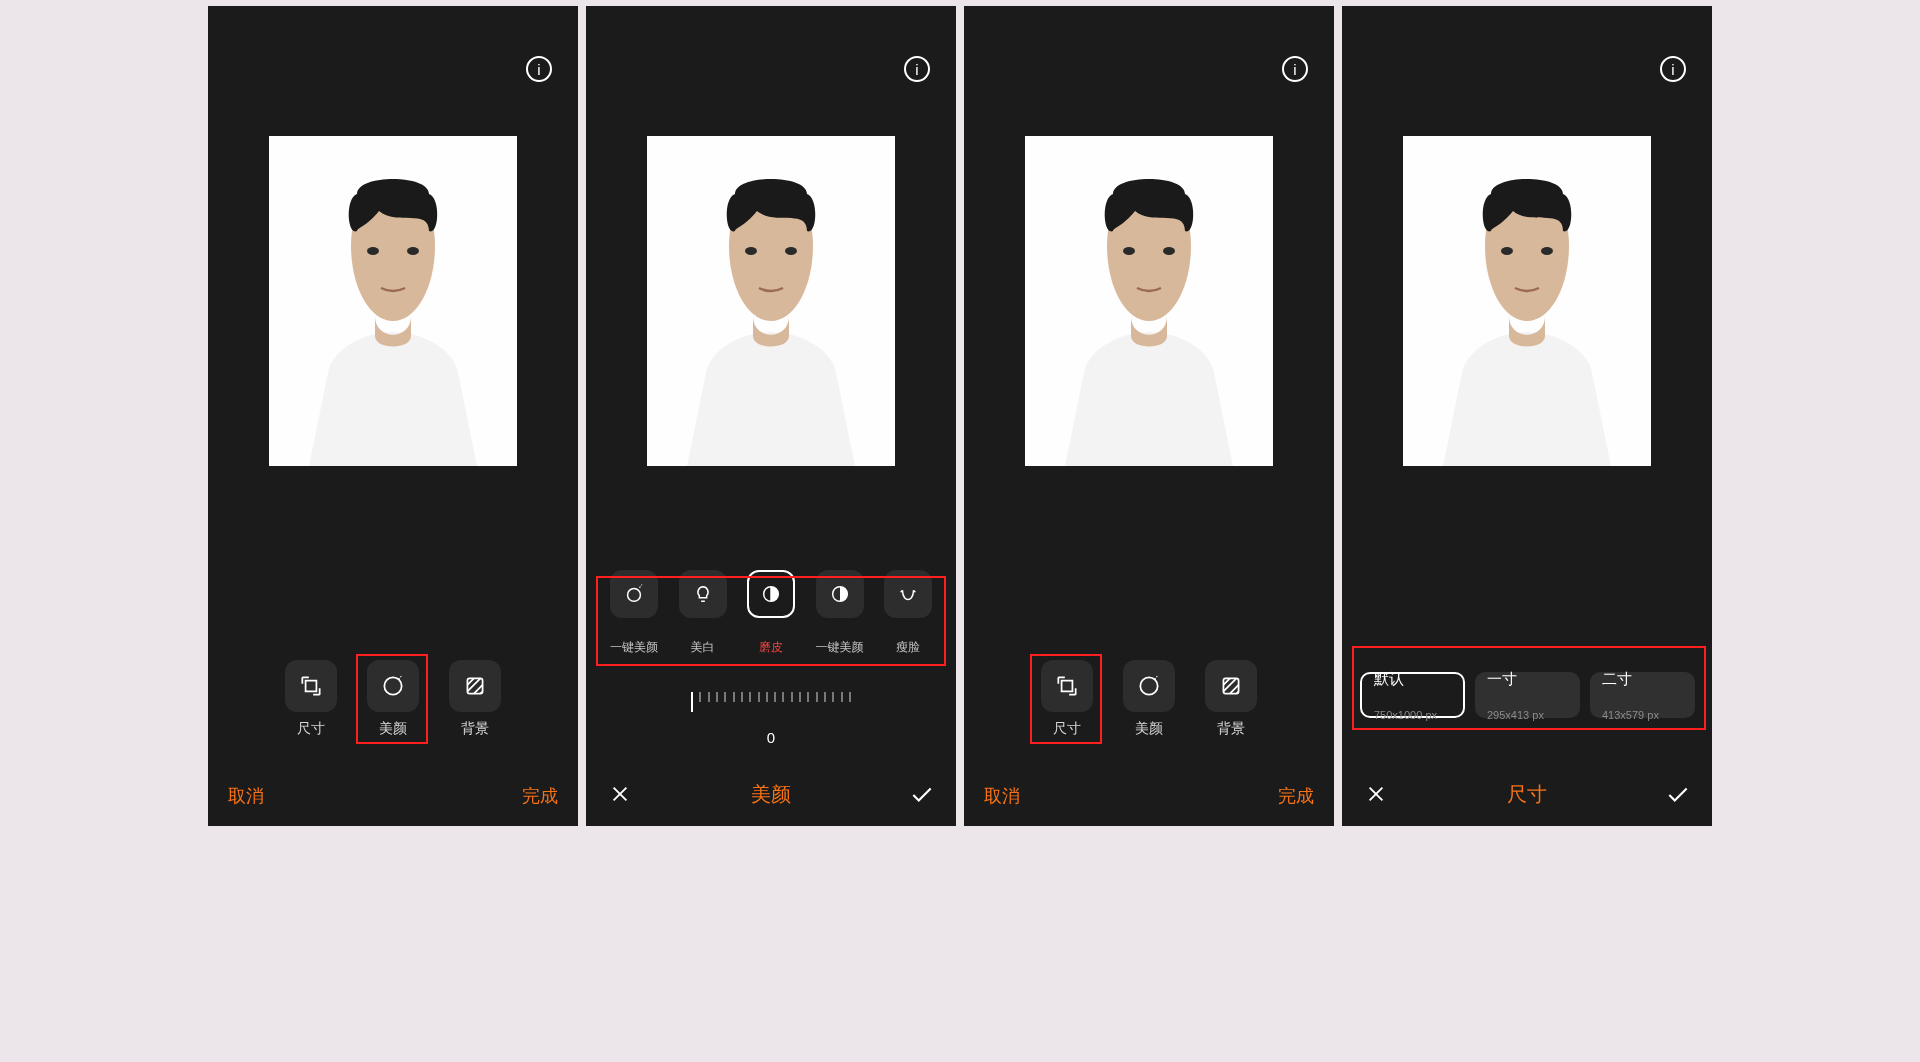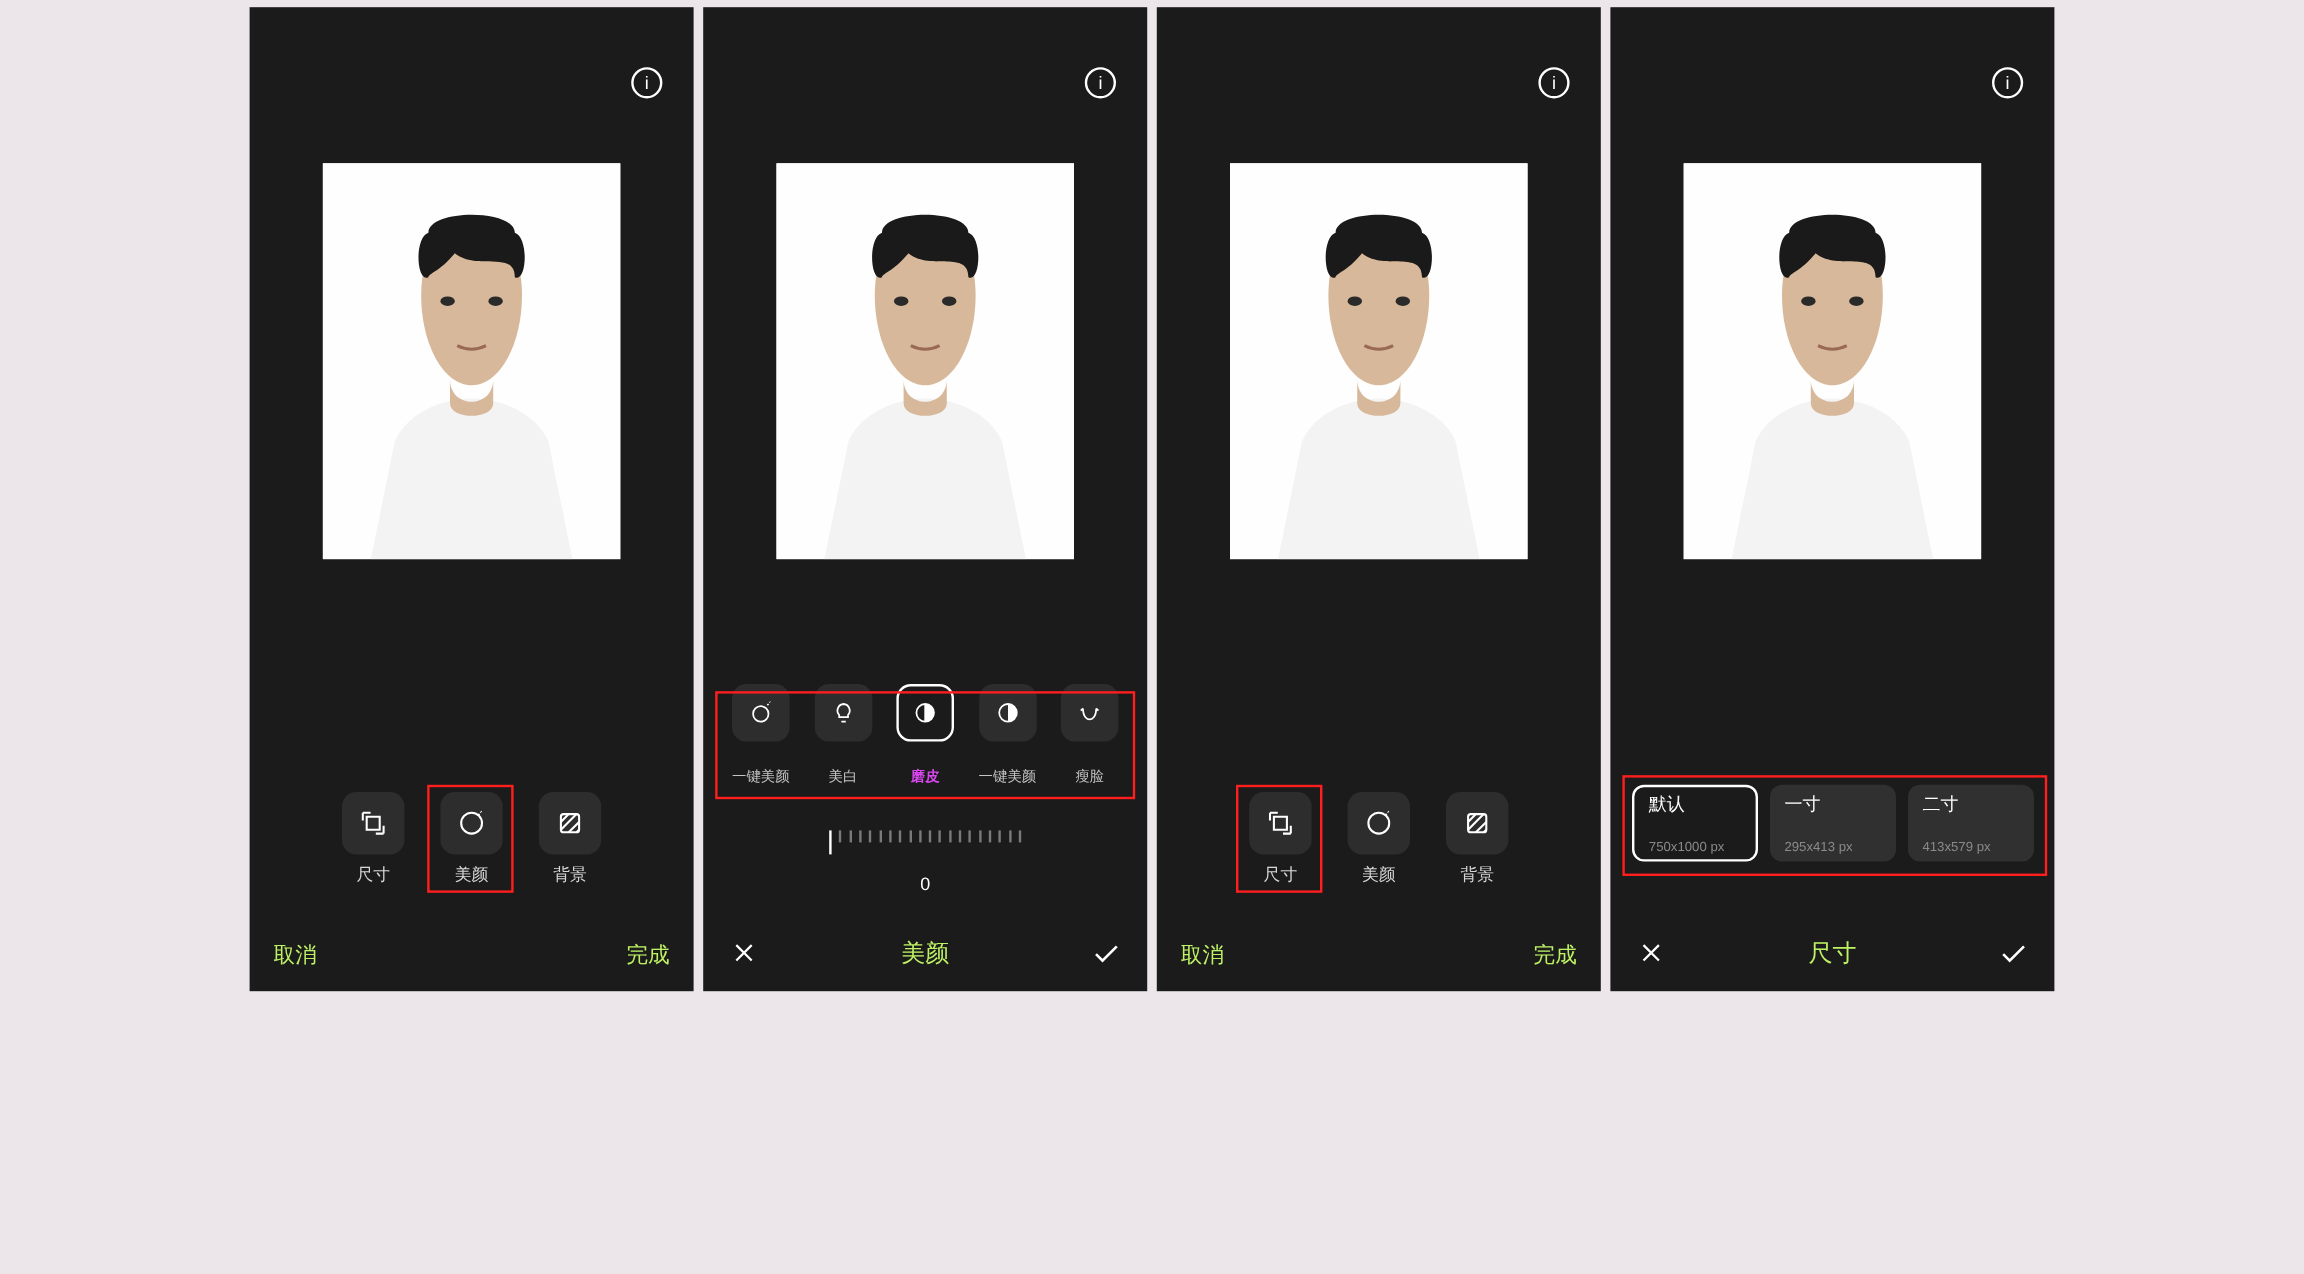--- a/index.html
+++ b/index.html
@@ -55,21 +55,21 @@
   .portrait { width: 100%; height: 100%; }
   
   .actions-bar {
     position: absolute;
     bottom: 18px;
     left: 0; right: 0;
     display: flex;
     justify-content: space-between;
     align-items: center;
     padding: 0 20px;
-    color: #bef264;
+    color: #f97316;
     font-size: 18px;
   }
   .actions-bar .mid { text-align: center; flex: 1; font-size: 20px; }
   .actions-bar .icon-x, .actions-bar .icon-check {
     width: 28px; height: 28px; display: flex; align-items: center; justify-content: center;
   }
   
   .tool-row {
     position: absolute;
     left: 0; right: 0;
@@ -108,21 +108,21 @@
     width: 48px; height: 48px; border-radius: 12px;
     background: #2d2d2d;
     display: flex; align-items: center; justify-content: center;
     color: #fff; cursor: pointer;
   }
   .beauty-tile.selected {
     background: transparent;
     border: 2px solid #fff;
   }
   .beauty-label { color: #c5c5c5; font-size: 12px; white-space: nowrap; }
-  .beauty-label.selected { color: #d946ef; font-weight: 700; }
+  .beauty-label.selected { color: #ef4444; font-weight: 400; }
 
   
   .ticks {
     position: absolute;
     bottom: 106px;
     left: 50%; transform: translateX(-50%);
     width: 160px; height: 28px;
     display: flex; justify-content: space-between; align-items: flex-start;
   }
   .ticks span {
@@ -138,21 +138,21 @@
 
   
   .size-row {
     position: absolute;
     bottom: 108px;
     left: 18px; right: 0;
     display: flex;
     gap: 10px;
   }
   .size-card {
-    width: 105px; height: 64px;
+    width: 105px; height: 46px;
     background: #303030;
     border-radius: 10px;
     padding: 8px 12px;
     display: flex; flex-direction: column; justify-content: center;
     cursor: pointer;
     flex-shrink: 0;
   }
   .size-card.selected { background: transparent; border: 2px solid #fff; }
   .size-name { color: #fff; font-size: 15px; }
   .size-dim { color: #8a8a8a; font-size: 11px; margin-top: 20px; }

